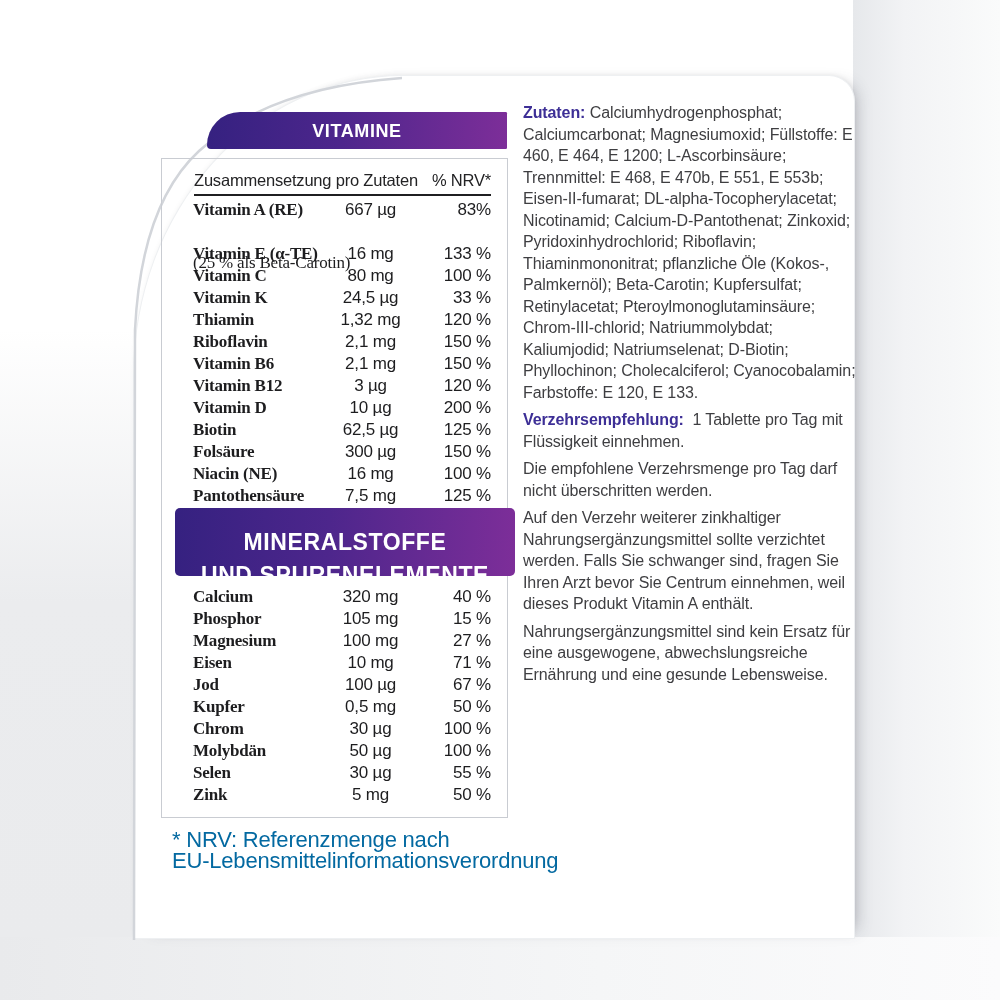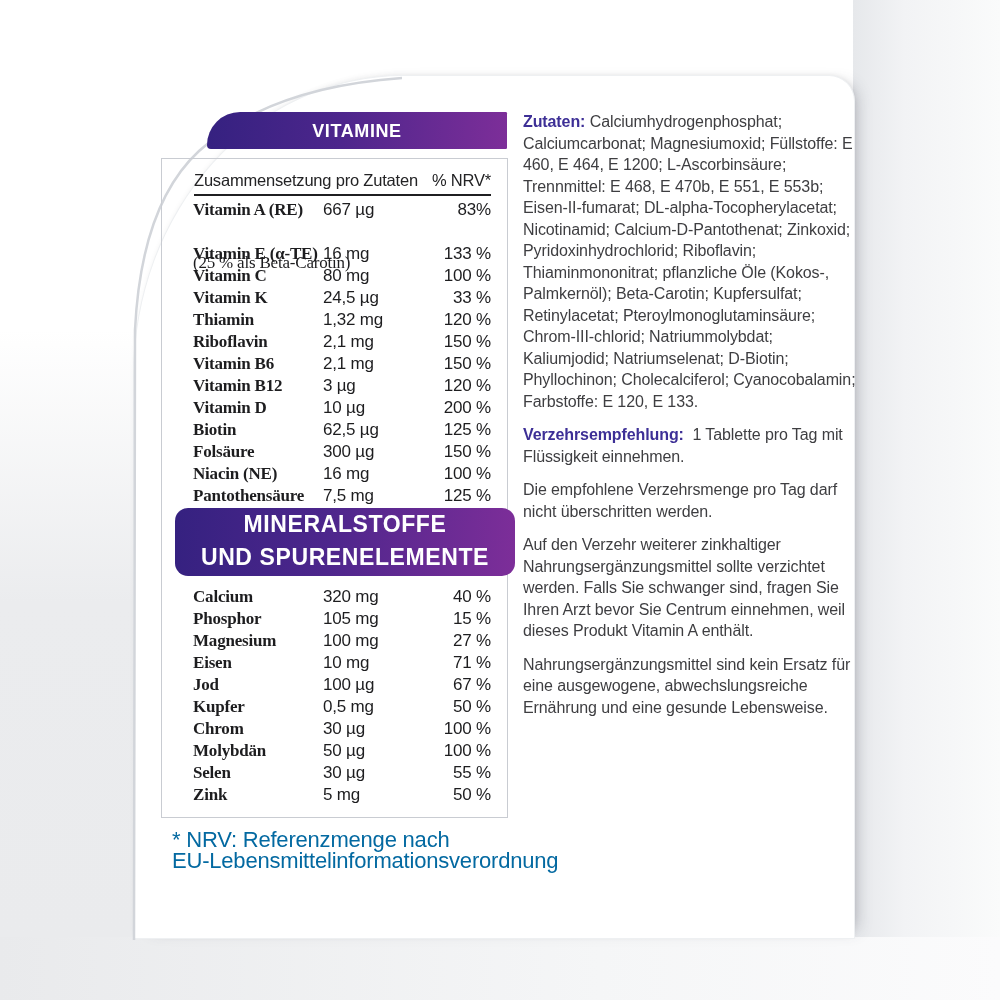--- a/index.html
+++ b/index.html
@@ -36,56 +36,56 @@
   .banner{
     background:linear-gradient(93deg,#352180 0%,#4d268c 45%,#7d2e99 100%);
     color:#fff;font-weight:700;text-align:center;letter-spacing:.6px;
   }
   .vit-banner{
     left:207px;top:112px;width:300px;height:37px;line-height:38px;
     font-size:18px;border-radius:50px 2px 2px 6px;
   }
   .min-banner{
     left:175px;top:508px;width:340px;height:68px;
-    font-size:23px;line-height:33px;padding-top:0;box-sizing:border-box;
-    border-radius:13px;
+    font-size:23px;line-height:33px;padding-top:18px;box-sizing:border-box;
+    border-radius:5px;
   }
 
   
   .table-box{
     left:161px;top:158px;width:347px;height:660px;
     border:1.5px solid #c9ccd2;background:transparent;box-sizing:border-box;
   }
 
   .comp-header{
     left:194px;top:171px;width:297px;display:flex;justify-content:space-between;
     font-size:16.5px;color:#232325;letter-spacing:-0.2px;
   }
   .comp-rule{left:194px;top:194px;width:297px;height:2px;background:#1f1f21;}
 
   .ntable{left:193px;width:298px;font-size:17px;color:#1d1d1f;letter-spacing:-0.2px;}
   .vit-table{top:199px;}
   .min-table{top:586px;}
   .nrow{display:flex;height:22px;line-height:22px;align-items:baseline;}
   .nrow .nname{flex:1;font-weight:700;white-space:nowrap;font-family:Liberation Serif, serif;}
-  .nrow .namount{width:95px;text-align:left;white-space:nowrap;}
+  .nrow .namount{width:95px;text-align:center;white-space:nowrap;}
   .nrow .nnrv{width:73px;text-align:right;white-space:nowrap;}
   .nrow.plain .nname{font-weight:400;margin-top:31px;}
 
   .footnote{
     left:172px;top:829px;width:400px;font-size:22px;line-height:21px;color:#0369a1;
     letter-spacing:-0.2px;
   }
 
   
   .right-col{
     left:523px;top:99px;width:334px;font-size:16px;line-height:21.5px;
     color:#3e3e41;letter-spacing:-0.1px;
   }
-  .right-col p{margin:12px 0 6px 0;}
+  .right-col p{margin:3px 0 6px 0;}
   .plabel{font-weight:700;color:#3d2f96;}
 </style>
 </head>
 <body>
 
 <div class="abs bg-right"></div>
 <div class="abs bg-left"></div>
 <div class="abs bg-bottom"></div>
 
 <div class="abs label-card"></div>

